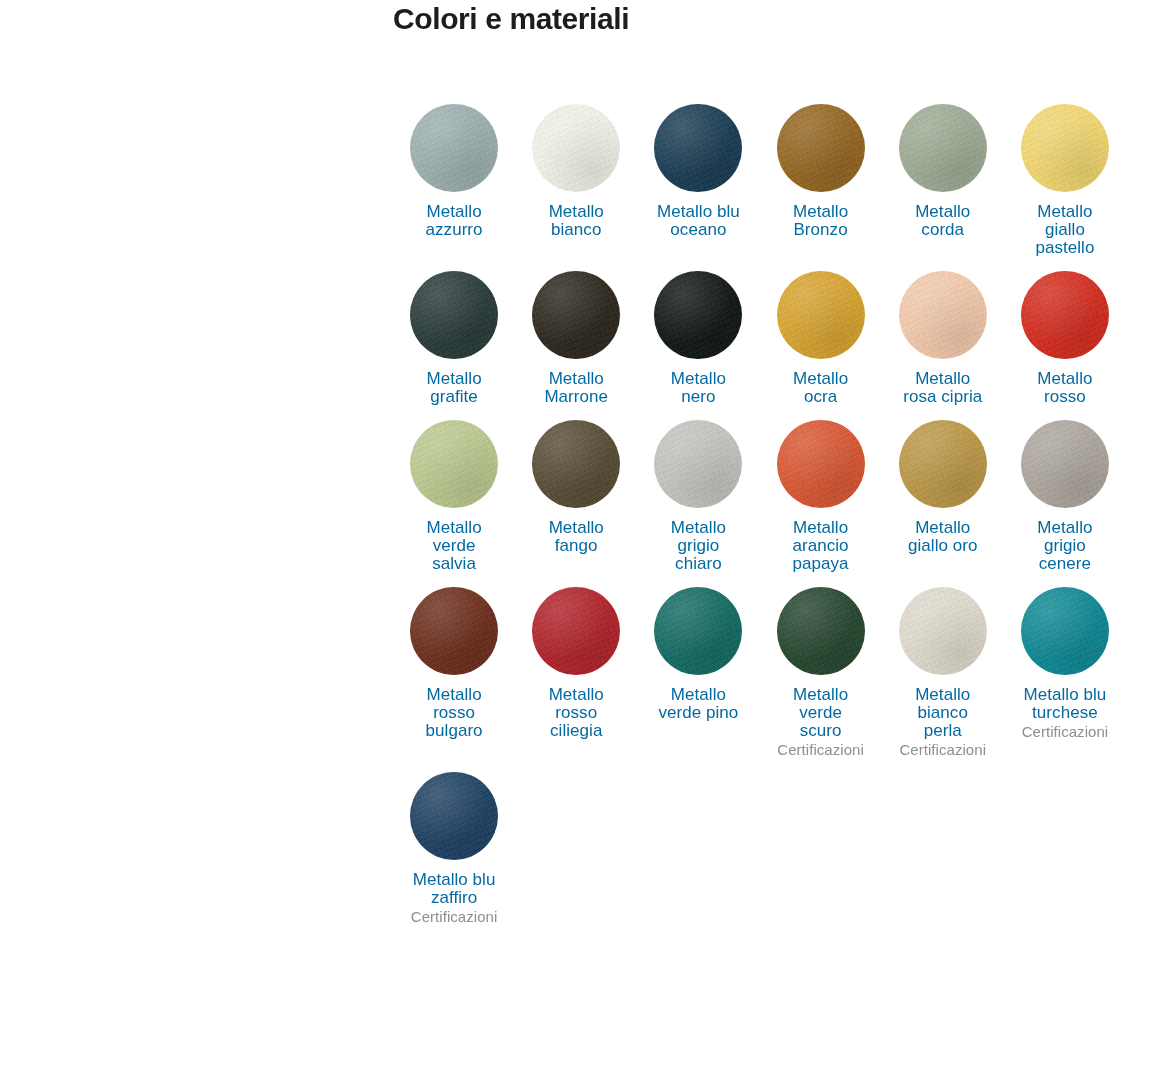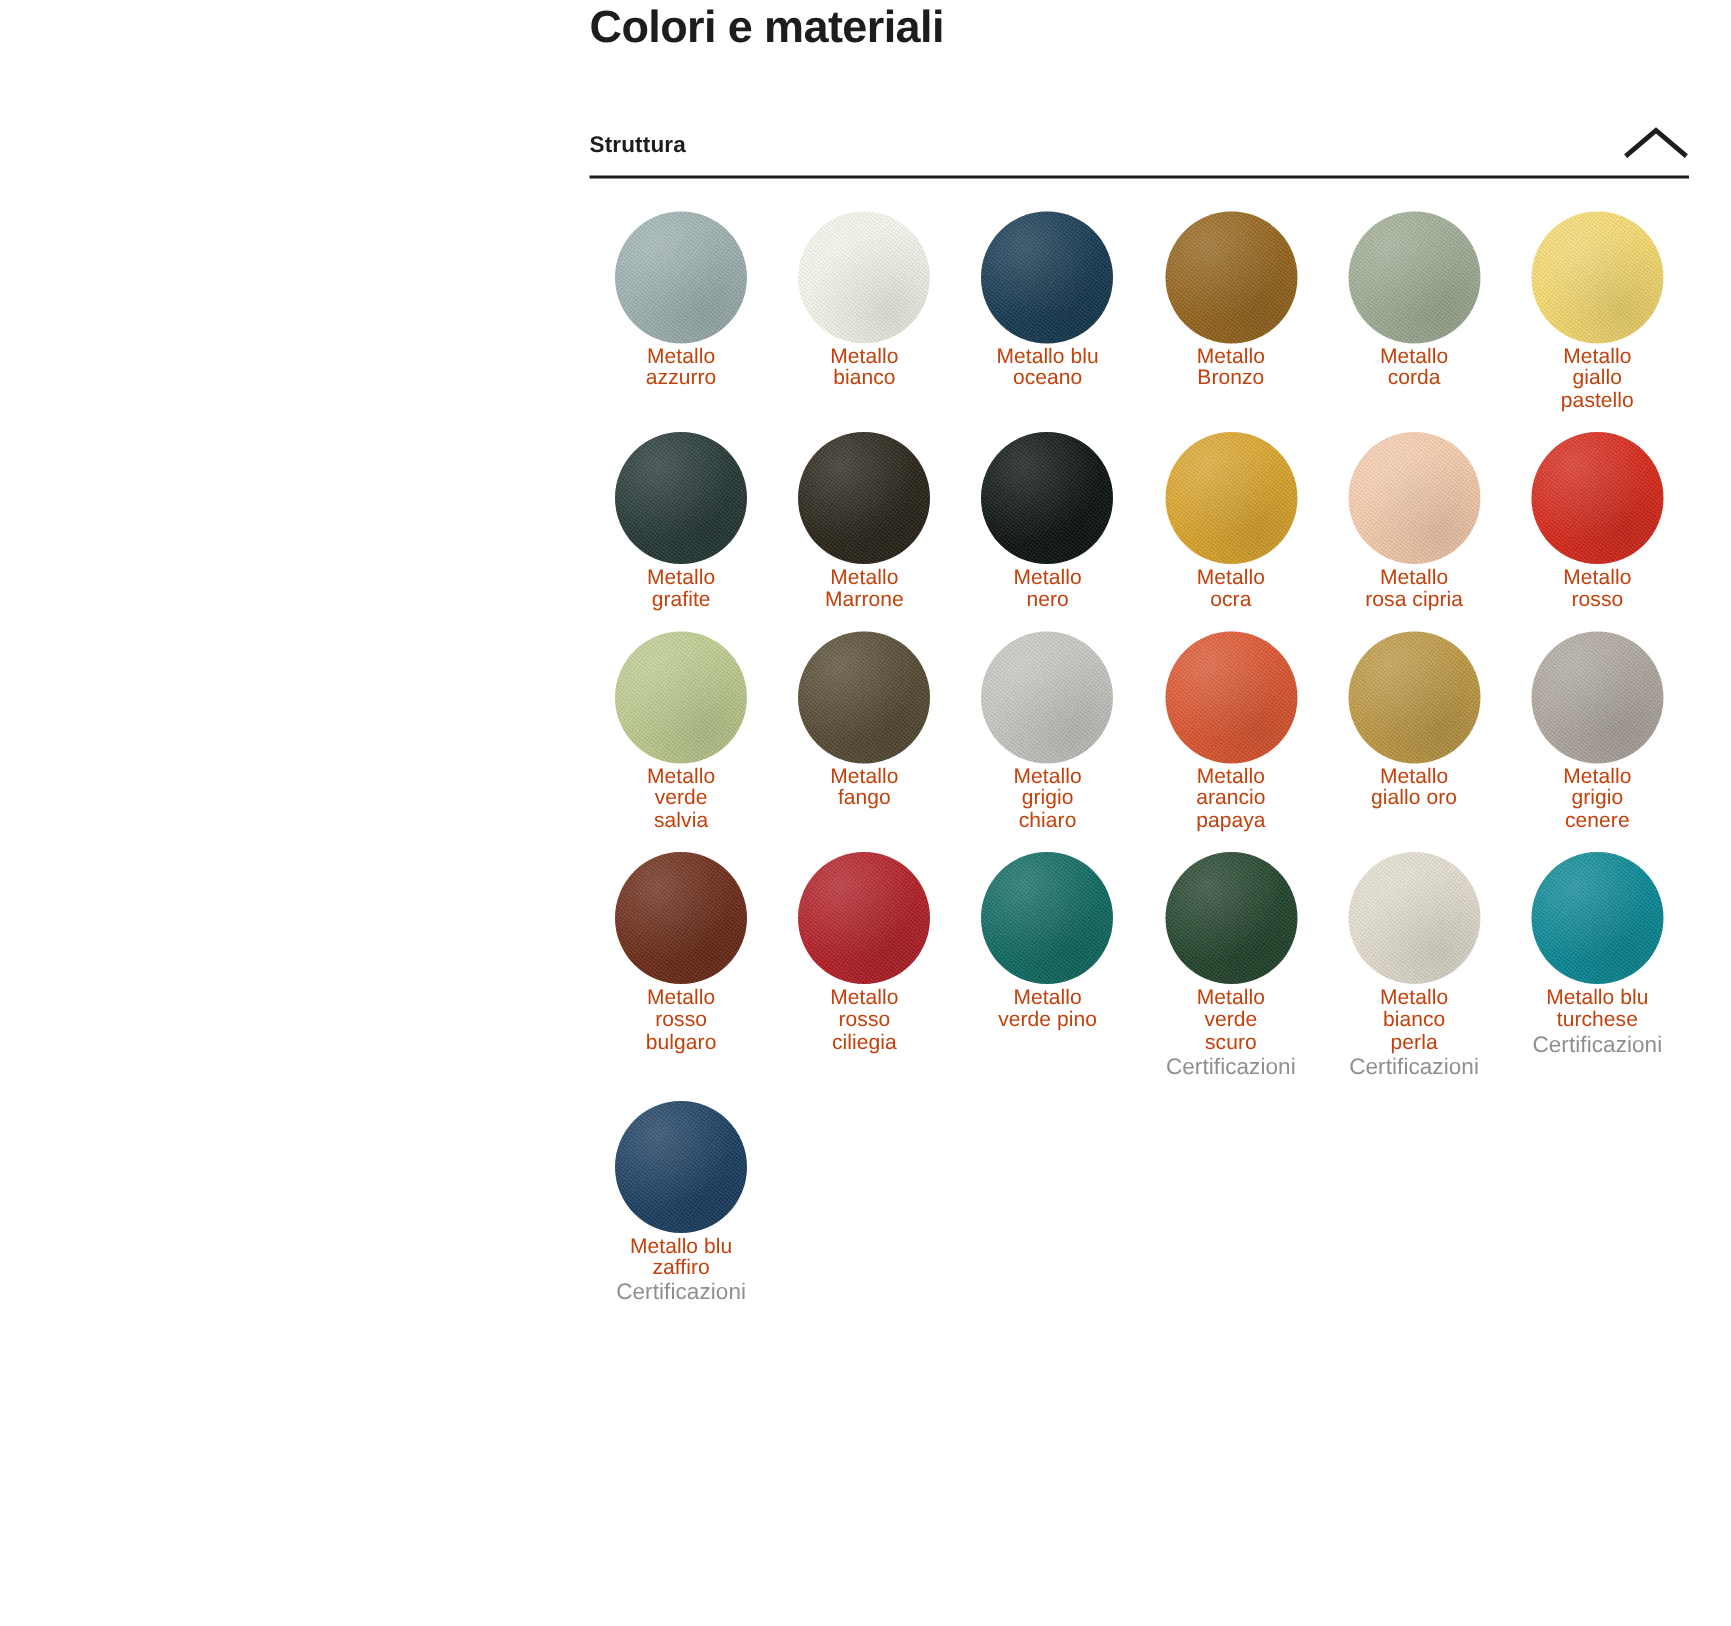--- a/index.html
+++ b/index.html
@@ -107,25 +107,25 @@
     border-radius: 50%;
     background-image:
       radial-gradient(circle at 32% 26%, rgba(255,255,255,0.16), rgba(255,255,255,0) 58%),
       radial-gradient(circle at 70% 76%, rgba(0,0,0,0.10), rgba(0,0,0,0) 62%),
       repeating-linear-gradient(38deg, rgba(255,255,255,0.055) 0px, rgba(255,255,255,0.055) 1px, rgba(0,0,0,0.05) 1px, rgba(0,0,0,0.05) 2px),
       repeating-linear-gradient(128deg, rgba(255,255,255,0.045) 0px, rgba(255,255,255,0.045) 1px, rgba(0,0,0,0.04) 1px, rgba(0,0,0,0.04) 2px);
     pointer-events: none;
   }
 
   .swatch-label {
-    margin-top: 1px;
-    font-size: 14px;
+    margin-top: 11px;
+    font-size: 17px;
     line-height: 1.06;
     text-align: center;
-    color: #c2410c;
+    color: #0369a1;
     letter-spacing: 0.05px;
     white-space: pre-line;
   }
 
   .swatch-cert {
     margin-top: 2px;
     font-size: 15px;
     line-height: 1.06;
     text-align: center;
     color: #8f8f8f;
@@ -136,28 +136,20 @@
 </head>
 <body>
 
 <div class="page">
   <div class="content">
 
     <h1 class="page-title">Colori e materiali</h1>
 
     <div class="section">
 
-      <div class="section-header">
-        <span class="section-title">Struttura</span>
-        <span class="chevron">
-          <svg width="44" height="26" viewBox="0 0 44 26" fill="none" aria-hidden="true">
-            <path d="M3 21 L22 5 L41 21" stroke="#1d1d1d" stroke-width="3.2" stroke-linecap="square" stroke-linejoin="miter" fill="none"></path>
-          </svg>
-        </span>
-      </div>
 
       <div class="swatch-grid">
           <div class="swatch-cell">
             <div class="swatch-circle-wrap">
               <div class="swatch-circle" style="background-color: rgb(159, 178, 179);"></div>
             </div>
             <div class="swatch-label">Metallo
 azzurro</div>
           </div>
           <div class="swatch-cell">

